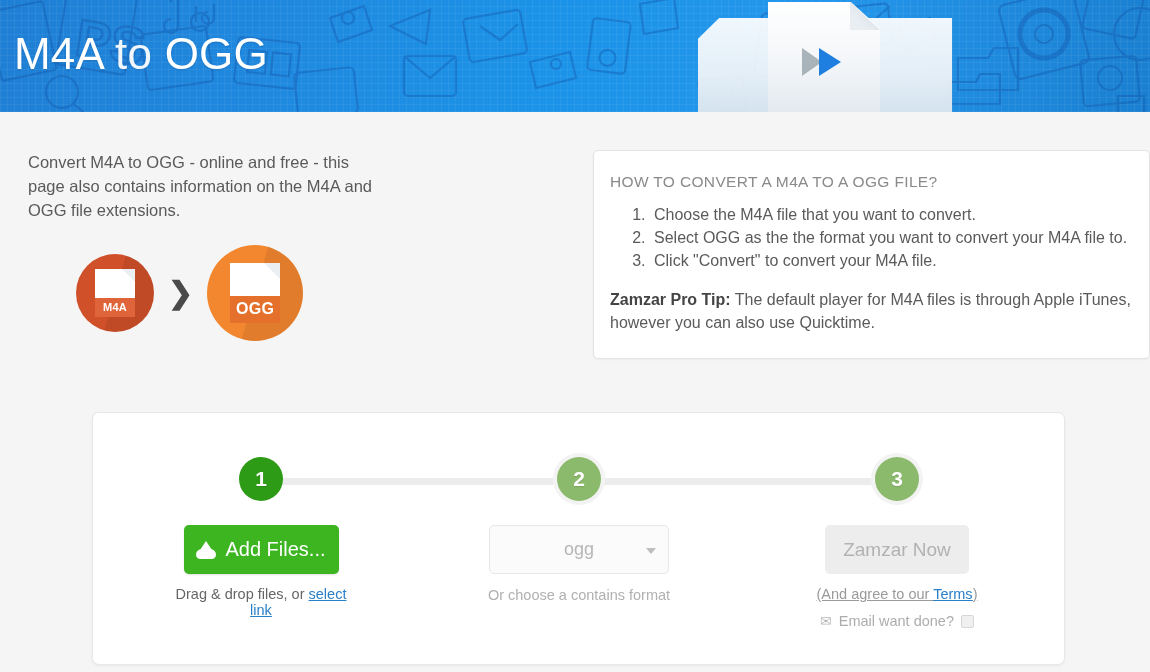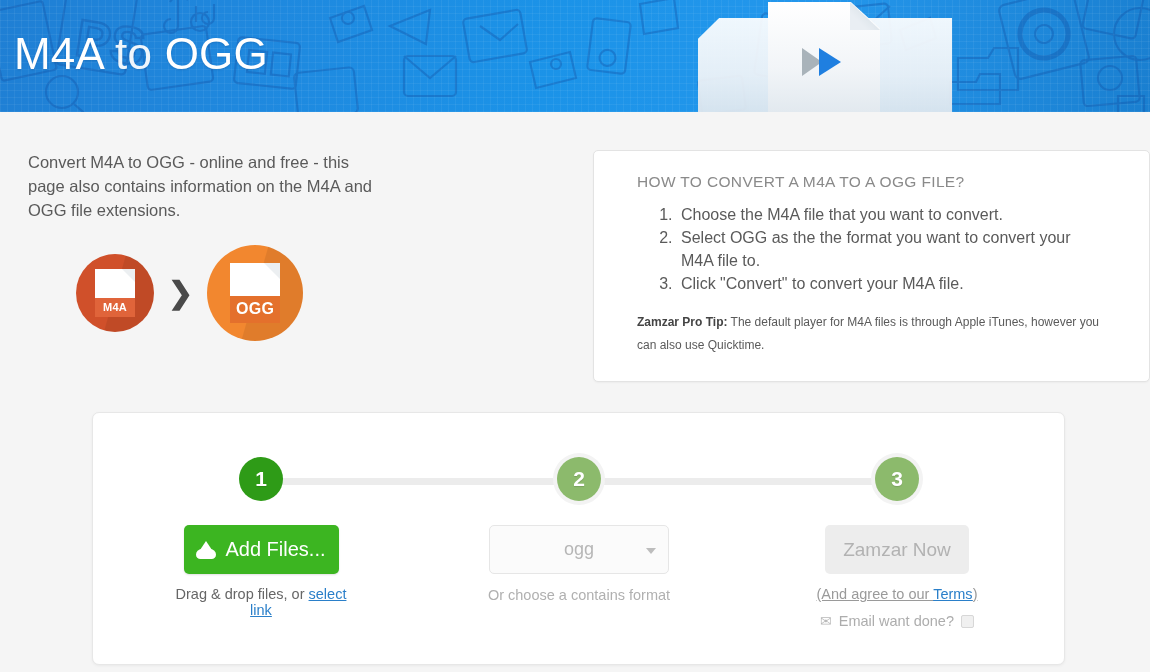--- a/index.html
+++ b/index.html
@@ -161,21 +161,21 @@
     font-weight: bold;
     line-height: 1;
   }
 
   
   .info-panel {
     position: absolute;
     left: 593px;
     top: 150px;
     width: 557px;
-    padding: 22px 43px 24px;
+    padding: 22px 16px 24px;
     background: #ffffff;
     border: 1px solid #e3e3e3;
     border-radius: 5px;
     box-shadow: 0 1px 2px rgba(0,0,0,0.04);
   }
   .info-title {
     font-size: 15.5px;
     color: #8a8a8a;
     letter-spacing: 0.35px;
     margin-bottom: 12px;
@@ -184,21 +184,21 @@
     margin: 0 0 16px 26px;
     padding-left: 14px;
   }
   .info-list li {
     font-size: 16px;
     line-height: 23px;
     color: #5a5a5a;
     padding-left: 4px;
   }
   .info-tip {
-    font-size: 12px;
+    font-size: 16px;
     line-height: 23px;
     color: #5a5a5a;
   }
   .info-tip b { color: #444; font-weight: bold; }
 
   
   .card {
     position: absolute;
     left: 92px;
     top: 412px;

